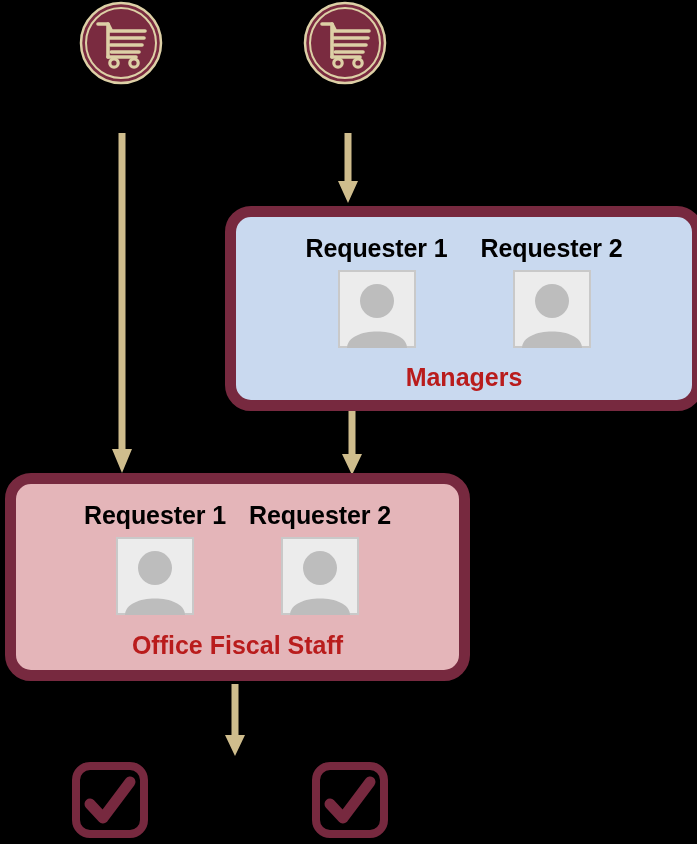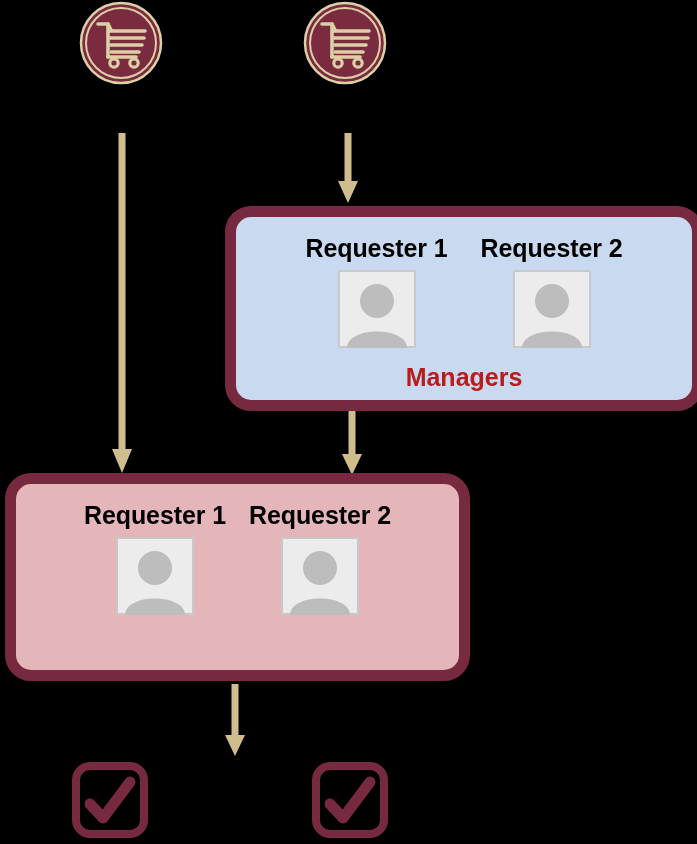--- a/index.html
+++ b/index.html
@@ -201,20 +201,21 @@
         <div class="person-name">Requester 2</div>
         <div class="avatar">
           <svg viewBox="0 0 78 78" xmlns="http://www.w3.org/2000/svg" aria-hidden="true">
             <rect x="2" y="2" width="74" height="74" fill="#ececec"></rect>
             <circle cx="39" cy="31" r="17" fill="#bdbdbd"></circle>
             <path d="M9 78 C9 56 69 56 69 78 Z" fill="#bdbdbd"></path>
           </svg>
         </div>
       </div>
     </div>
+    <div class="group-label" style="bottom:10px;">Office Fiscal Staff</div>
   </div>
 
   <div class="arrow" style="left:221px; top:684px;">
     <svg width="28" height="72" viewBox="0 0 28 72" xmlns="http://www.w3.org/2000/svg">
       <path d="M10.5 0 H17.5 V51 H24 L14 72 L4 51 H10.5 Z" fill="#cfbd8d"></path>
     </svg>
   </div>
 
   <div class="check-box" style="left:70px; top:760px;">
     <svg viewBox="0 0 80 80" xmlns="http://www.w3.org/2000/svg" aria-hidden="true">

